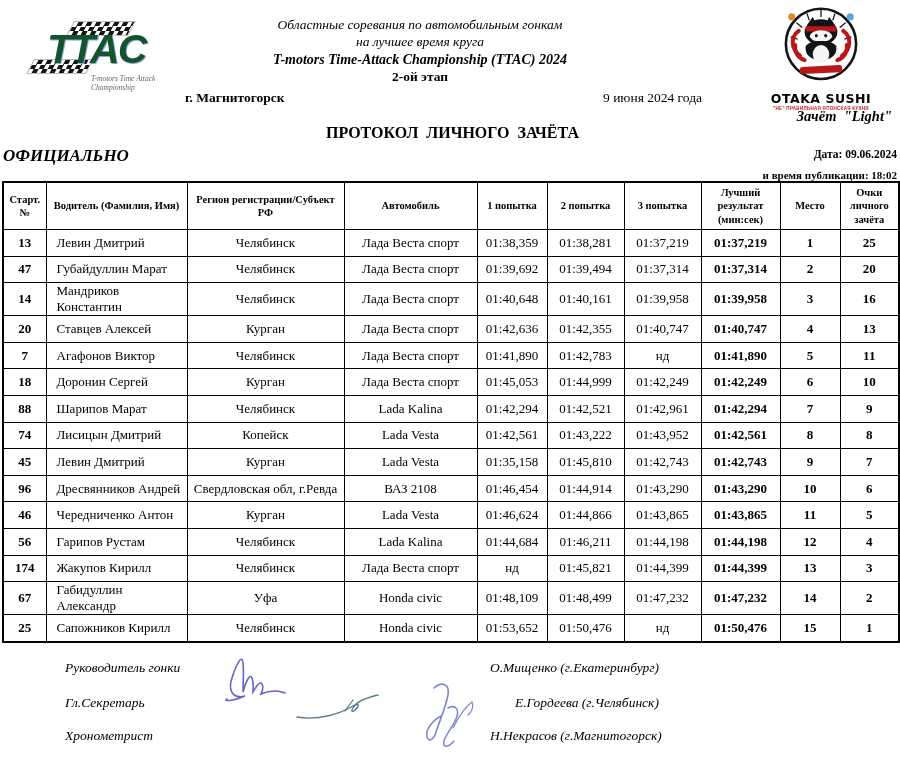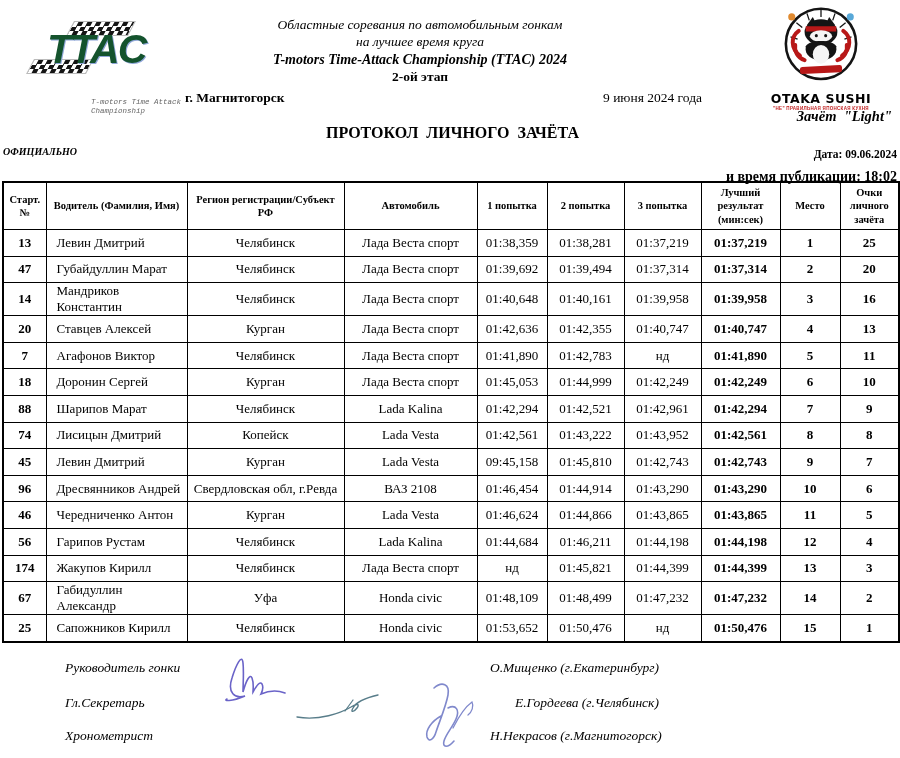--- a/index.html
+++ b/index.html
@@ -8,22 +8,22 @@
 
   
   .ttac-logo{position:absolute;left:35px;top:22px;width:150px;height:76px;}
   .checker{position:absolute;background:repeating-conic-gradient(#151515 0% 25%,#fff 0% 50%);
            background-size:9px 9px;transform:skewX(-28deg);outline:1px solid #bbb;}
   .checker-top{left:36px;top:0;width:60px;height:13px;}
   .checker-bottom{left:-4px;top:38px;width:58px;height:13px;}
   .ttac-text{position:absolute;left:12px;top:4px;font-family:"Liberation Sans",sans-serif;
              font-style:italic;font-weight:900;font-size:41px;letter-spacing:-2px;
              color:#14532d;text-shadow:1px 1px 0 #8fa6d8;}
-  .ttac-sub{position:absolute;left:56px;top:52px;font-family:Liberation Mono, monospace;
-            font-style:italic;font-size:7.5px;color:#666;line-height:1.2;margin-top:24px;}
+  .ttac-sub{position:absolute;left:56px;top:52px;font-family:Liberation Serif, serif;
+            font-style:italic;font-size:7.5px;color:#666;line-height:1.2;}
 
   
   .event-block{position:absolute;left:60px;right:120px;top:16px;text-align:center;line-height:1.28;}
   .ev-l1,.ev-l2{font-style:italic;font-size:13.5px;}
   .ev-l3{font-style:italic;font-weight:bold;font-size:14px;}
   .ev-l4{font-weight:bold;font-size:13.5px;}
   .city{position:absolute;left:185px;top:90px;font-weight:bold;font-size:13.5px;}
   .event-date{position:absolute;left:603px;top:90px;font-weight:normal;font-size:13.5px;}
 
   
@@ -31,23 +31,23 @@
   .otaka-title{font-family:"DejaVu Sans","Liberation Sans",sans-serif;font-weight:900;
                font-size:12.5px;letter-spacing:.5px;color:#000000;margin-top:1px;}
   .otaka-sub{font-family:"Liberation Sans",sans-serif;font-size:4.5px;color:#c02020;
              font-weight:bold;letter-spacing:.3px;}
   .class-label{position:absolute;right:8px;top:108px;font-weight:bold;font-style:italic;
                font-size:14.5px;white-space:pre;}
 
   
   .doc-title{position:absolute;left:5px;right:0;top:124px;text-align:center;font-weight:bold;
              font-size:16px;white-space:pre;}
-  .official{position:absolute;left:3px;top:146px;font-weight:bold;font-style:italic;font-size:10px;}
+  .official{position:absolute;left:3px;top:146px;font-weight:bold;font-style:italic;font-size:17px;}
   .pub-date{position:absolute;right:3px;top:148px;font-weight:bold;font-size:11.5px;}
-  .pub-time{position:absolute;right:3px;top:169px;font-weight:bold;font-size:14px;}
+  .pub-time{position:absolute;right:3px;top:169px;font-weight:bold;font-size:11px;}
 
   
   table.results{position:absolute;left:2px;top:181px;width:896px;border-collapse:collapse;
                 table-layout:fixed;border:2px solid #000;}
   table.results th{border:1.5px solid #000;font-weight:bold;font-size:10.5px;
                    white-space:pre-line;text-align:center;vertical-align:middle;
                    height:44px;padding:1px 2px;line-height:1.25;}
   table.results td{border:1.5px solid #000;font-size:13px;text-align:center;
                    vertical-align:middle;height:25.6px;padding:0 3px;overflow:hidden;}
   table.results td.b{font-weight:bold;}
@@ -252,21 +252,21 @@
           <td class="">01:43,952</td>
           <td class="b ">01:42,561</td>
           <td class="b ">8</td>
           <td class="b ">8</td>
         </tr>
         <tr>
           <td class="b ">45</td>
           <td class="al">Левин Дмитрий</td>
           <td class="">Курган</td>
           <td class="">Lada Vesta</td>
-          <td class="">09:45,158</td>
+          <td class="">01:35,158</td>
           <td class="">01:45,810</td>
           <td class="">01:42,743</td>
           <td class="b ">01:42,743</td>
           <td class="b ">9</td>
           <td class="b ">7</td>
         </tr>
         <tr>
           <td class="b ">96</td>
           <td class="al">Дресвянников Андрей</td>
           <td class="">Свердловская обл, г.Ревда</td>

